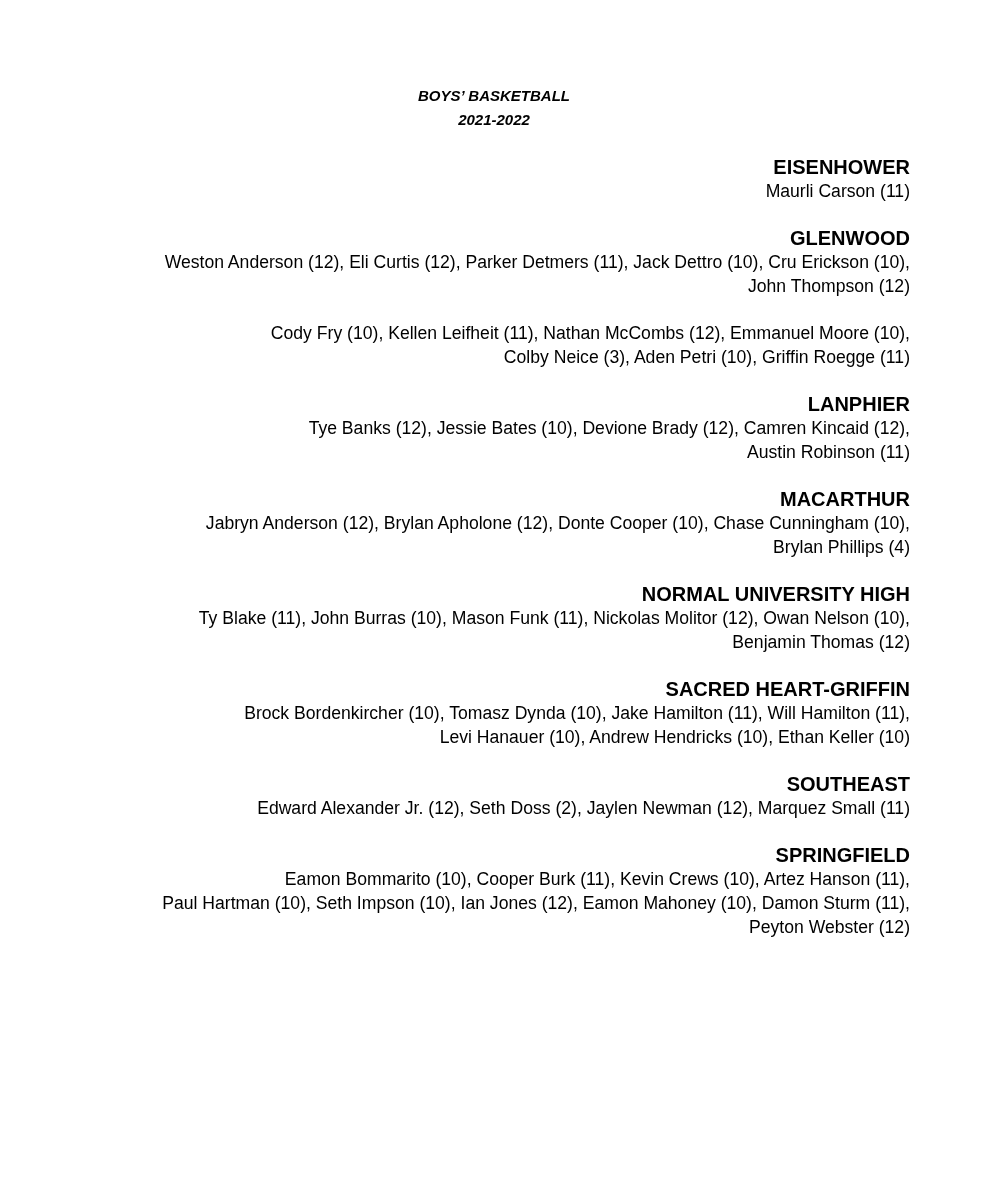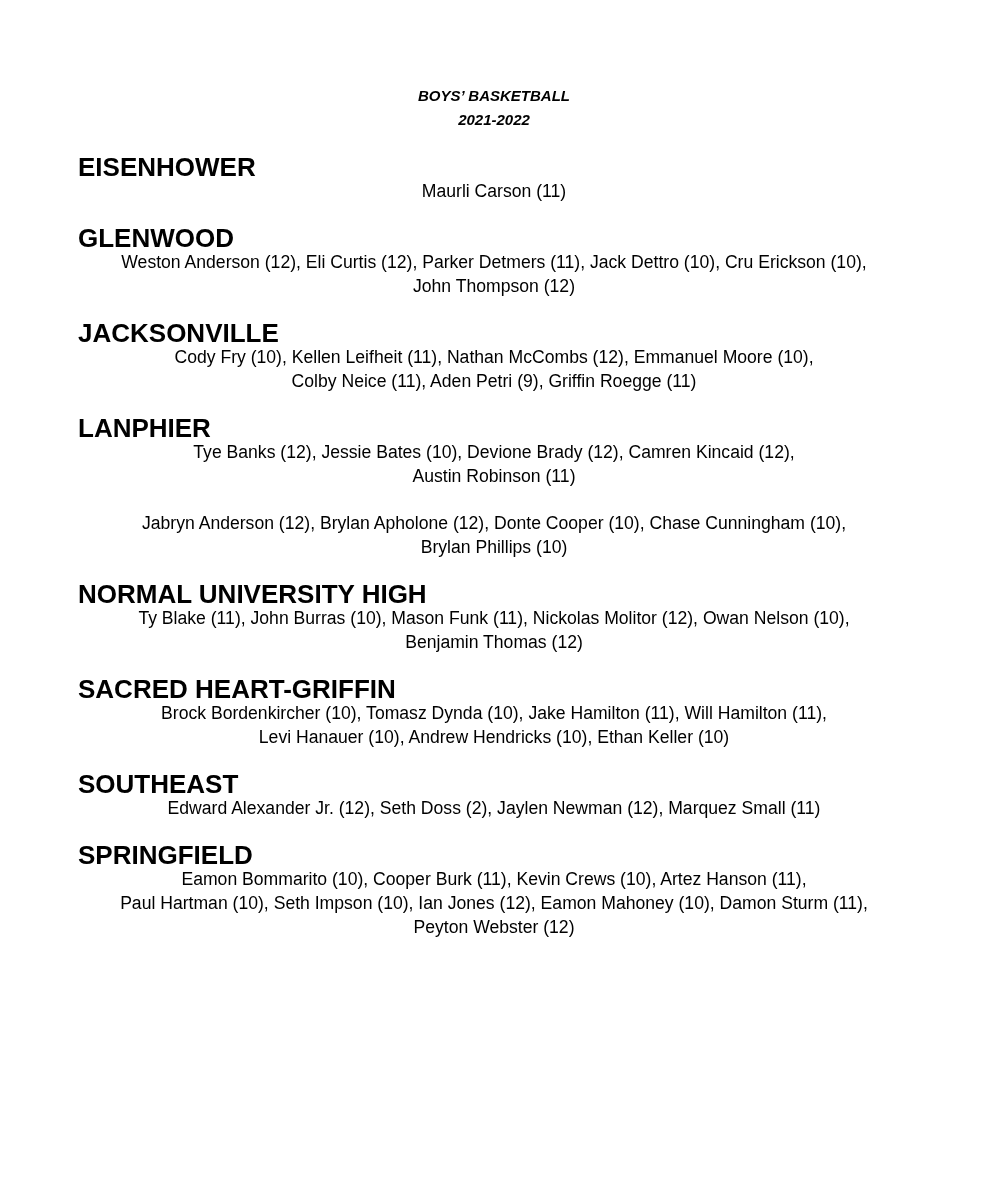--- a/index.html
+++ b/index.html
@@ -27,33 +27,33 @@
     font-style: italic;
     font-size: 15px;
     line-height: 24px;
     white-space: nowrap;
   }
   .team {
     margin-top: 23px;
   }
   .team-name {
     margin: 0;
-    text-align: left;
+    text-align: right;
     font-weight: bold;
     font-style: normal;
-    font-size: 26px;
+    font-size: 20px;
     line-height: 24px;
     white-space: nowrap;
   }
   .roster-line {
     margin: 0;
     font-size: 17.6px;
     line-height: 24px;
     white-space: nowrap;
-    text-align: center;
+    text-align: right;
   }
 </style>
 </head>
 <body>
 
 <main class="page">
 
   <div class="doc-title">BOYS’ BASKETBALL</div>
   <div class="doc-subtitle">2021-2022</div>
 
@@ -62,34 +62,34 @@
     <p class="roster-line">Maurli Carson (11)</p>
   </section>
 
   <section class="team">
     <h2 class="team-name">GLENWOOD</h2>
     <p class="roster-line">Weston Anderson (12), Eli Curtis (12), Parker Detmers (11), Jack Dettro (10), Cru Erickson (10),</p>
     <p class="roster-line">John Thompson (12)</p>
   </section>
 
   <section class="team">
-    <h2 class="team-name">JACKSONVILLE</h2>
     <p class="roster-line">Cody Fry (10), Kellen Leifheit (11), Nathan McCombs (12), Emmanuel Moore (10),</p>
-    <p class="roster-line">Colby Neice (11), Aden Petri (9), Griffin Roegge (11)</p>
+    <p class="roster-line">Colby Neice (3), Aden Petri (10), Griffin Roegge (11)</p>
   </section>
 
   <section class="team">
     <h2 class="team-name">LANPHIER</h2>
     <p class="roster-line">Tye Banks (12), Jessie Bates (10), Devione Brady (12), Camren Kincaid (12),</p>
     <p class="roster-line">Austin Robinson (11)</p>
   </section>
 
   <section class="team">
+    <h2 class="team-name">MACARTHUR</h2>
     <p class="roster-line">Jabryn Anderson (12), Brylan Apholone (12), Donte Cooper (10), Chase Cunningham (10),</p>
-    <p class="roster-line">Brylan Phillips (10)</p>
+    <p class="roster-line">Brylan Phillips (4)</p>
   </section>
 
   <section class="team">
     <h2 class="team-name">NORMAL UNIVERSITY HIGH</h2>
     <p class="roster-line">Ty Blake (11), John Burras (10), Mason Funk (11), Nickolas Molitor (12), Owan Nelson (10),</p>
     <p class="roster-line">Benjamin Thomas (12)</p>
   </section>
 
 
   <section class="team">

